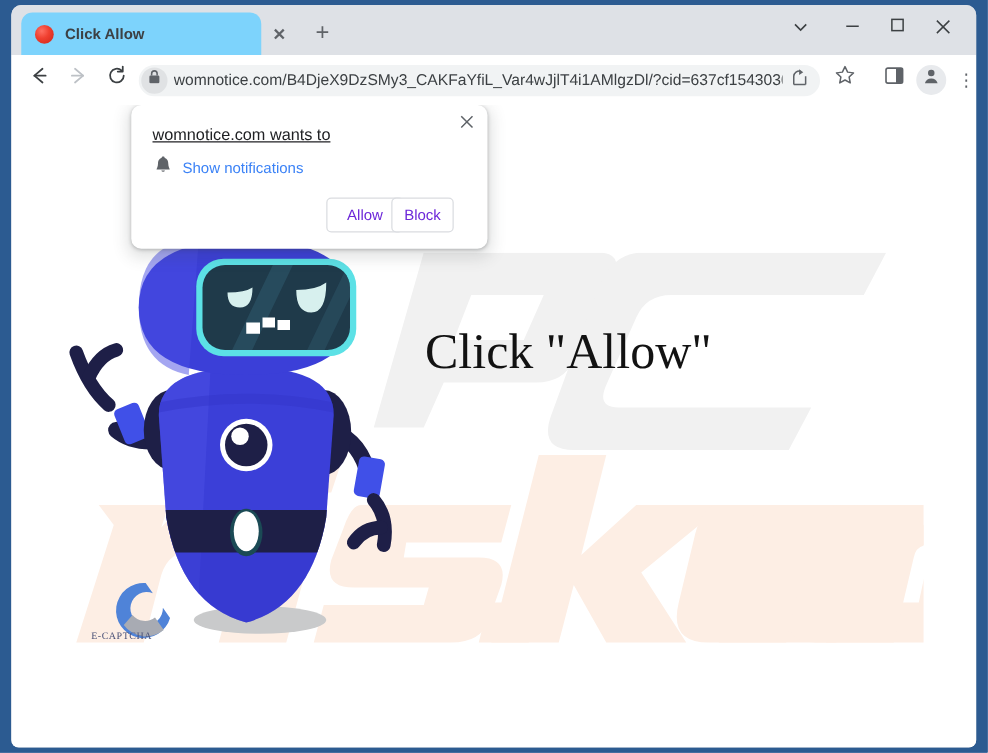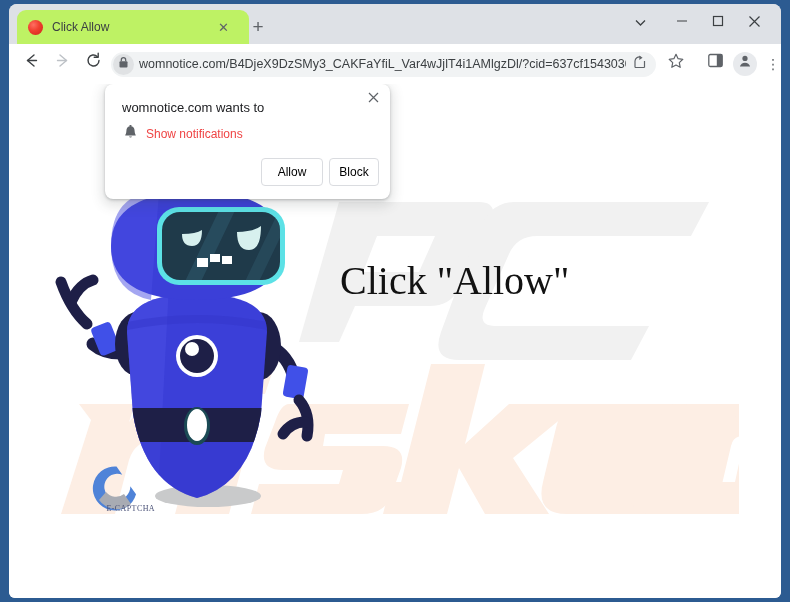--- a/index.html
+++ b/index.html
@@ -36,24 +36,25 @@
   
   #tab-strip {
     position: absolute;
     left: 0; top: 0;
     width: 772px; height: 40px;
     background: #dee1e6;
   }
   #tab-active {
     position: absolute;
     left: 8px; top: 6px;
-    width: 232px; height: 34px;
-    background: #bef264;
+    width: 192px; height: 34px;
+    background: #7dd3fc;
     border-radius: 9px 9px 0 0;
     box-sizing: border-box;
+    font-weight: bold;
   }
   #tab-favicon {
     position: absolute;
     left: 11px; top: 10px;
     width: 15px; height: 15px;
     border-radius: 50%;
     background: radial-gradient(circle at 36% 32%, #ff6f62 0%, #f04030 42%, #cc2418 100%);
   }
   #tab-title {
     position: absolute;
@@ -216,21 +217,21 @@
   
   #captcha-logo {
     position: absolute;
     left: 70px; top: 376px;
     width: 70px; height: 58px;
   }
   #captcha-logo-label {
     position: absolute;
     left: 64px; top: 420px;
     width: 82px;
-    text-align: right;
+    text-align: left;
     font-family: "Liberation Serif", serif;
     font-size: 8px;
     letter-spacing: 0.4px;
     color: #4b5278;
   }
 
   
   #headline {
     position: absolute;
     left: 331px; top: 172px;
@@ -262,54 +263,55 @@
     color: #5f6368;
     border-radius: 50%;
   }
   #perm-title {
     position: absolute;
     left: 17px; top: 15px;
     width: 240px;
     font-size: 13px;
     color: #202124;
     line-height: 18px;
+    text-decoration: underline;
   }
   #perm-bell {
     position: absolute;
     left: 17px; top: 41px;
     width: 16px; height: 18px;
     text-align: center;
     line-height: 18px;
     font-size: 13px;
     color: #5f6368;
   }
   #perm-option {
     position: absolute;
     left: 41px; top: 41px;
     width: 210px;
     font-size: 12px;
-    color: #ef4444;
+    color: #3b82f6;
     line-height: 18px;
   }
   .perm-btn {
     position: absolute;
     top: 74px;
     height: 28px;
     border: 1px solid #dadce0;
     border-radius: 4px;
     background: #ffffff;
-    color: #000000;
+    color: #6d28d9;
     font-size: 12px;
     font-family: "Liberation Sans", sans-serif;
     text-align: center;
     line-height: 26px;
     box-sizing: border-box;
   }
   #perm-allow { left: 156px; width: 62px; }
-  #perm-block { left: 224px; width: 50px; }
+  #perm-block { left: 208px; width: 50px; }
 </style>
 </head>
 <body>
 
 <div id="window-frame">
   <div id="browser-window">
 
     <div id="tab-strip">
 
       <div id="tab-active">

